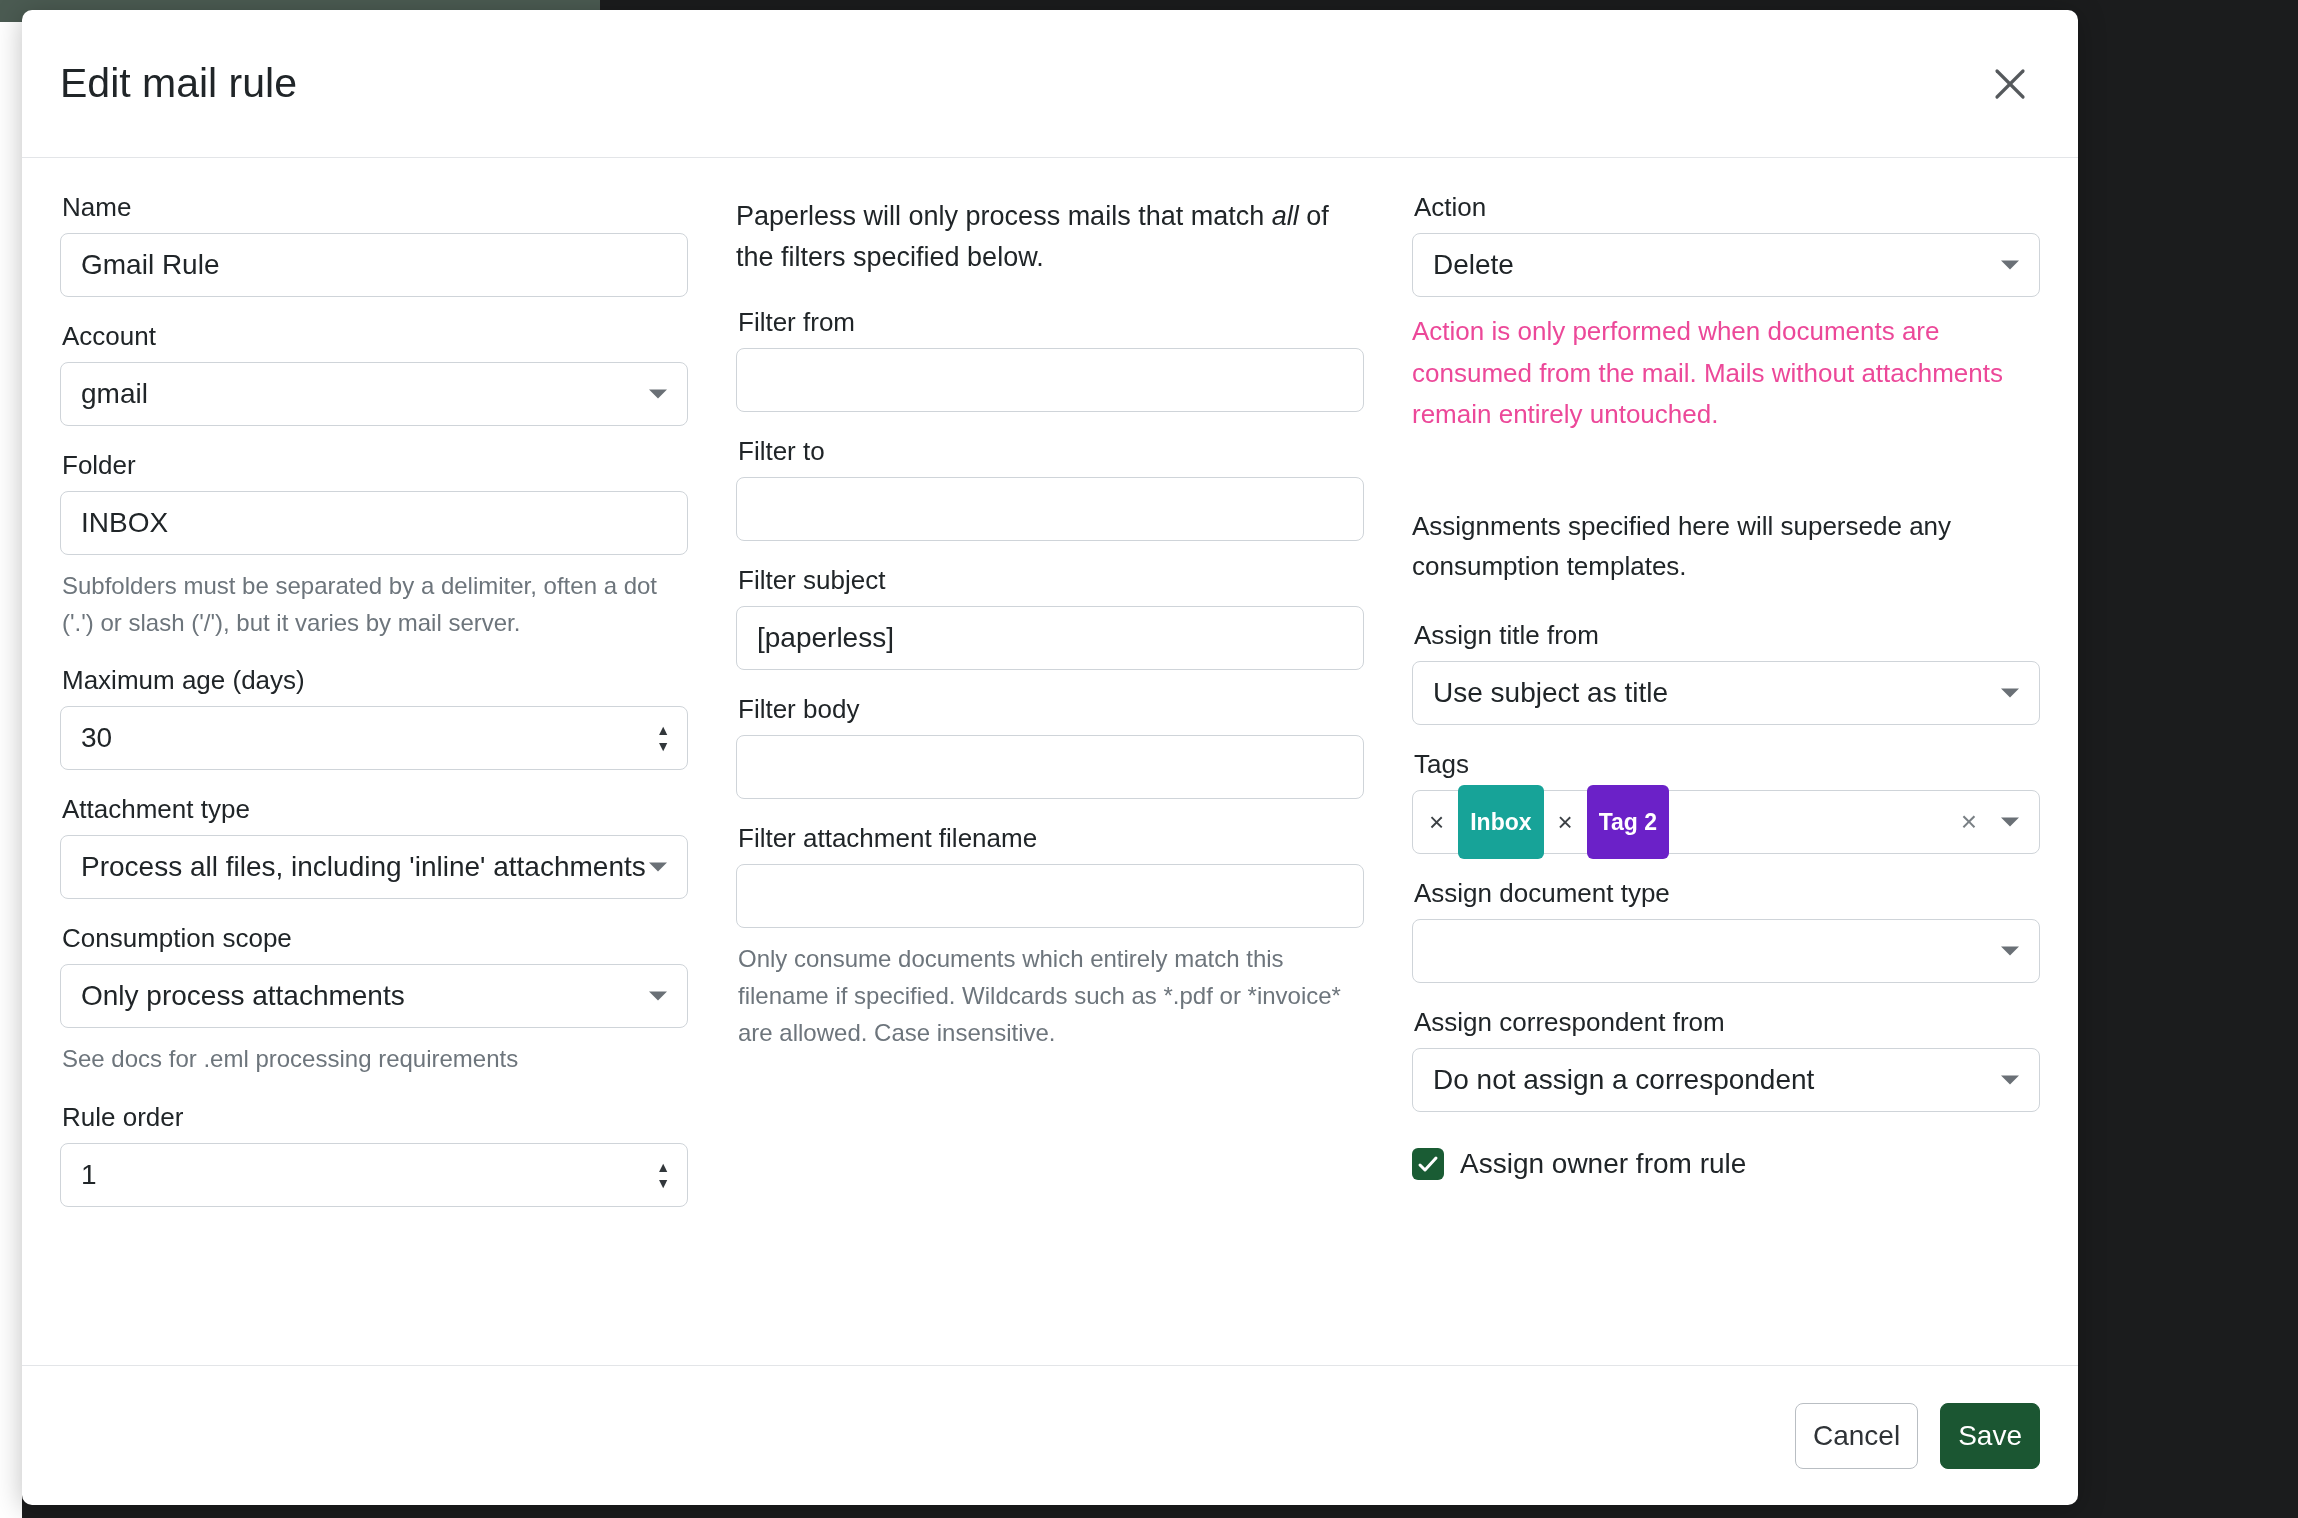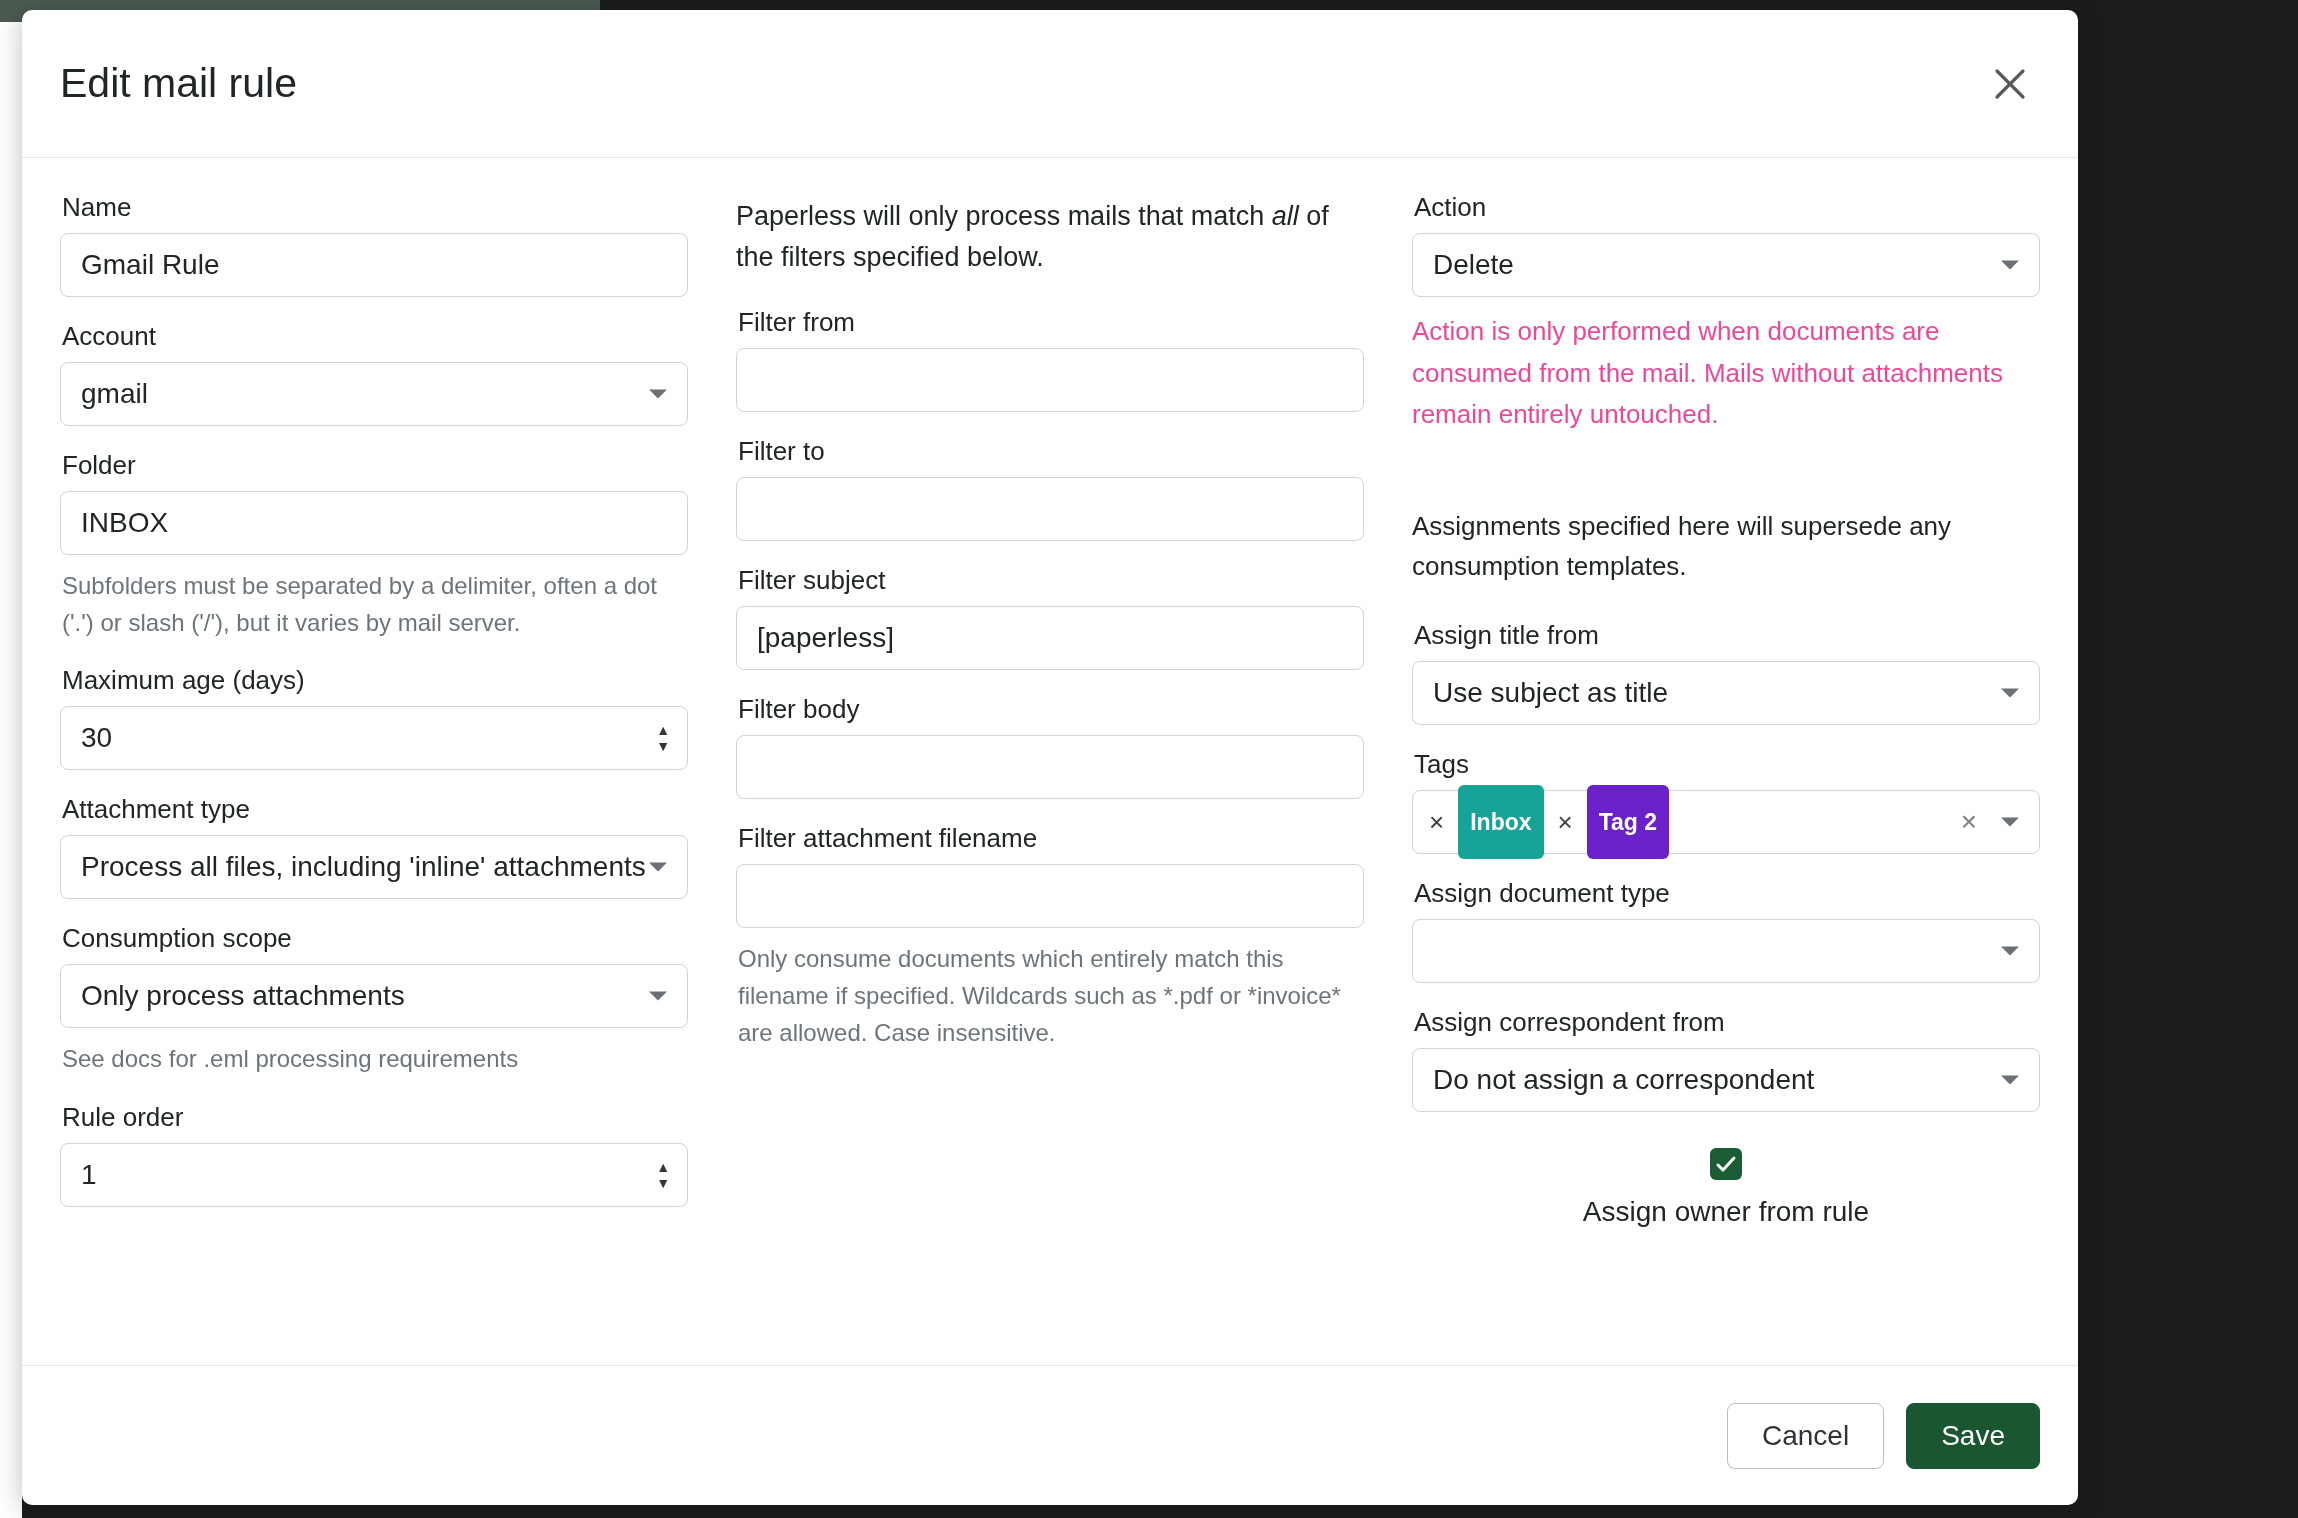--- a/index.html
+++ b/index.html
@@ -164,21 +164,20 @@
   .tagbox .clear-all {
     position: absolute; right: 62px; top: 50%;
     transform: translateY(-50%);
     font-size: 28px; color: #7a8085; cursor: pointer;
   }
   .tagbox .caret { right: 20px; }
 
   .checkbox-row {
     display: flex; align-items: center; gap: 16px;
     margin-top: 36px;
-    flex-direction: column;
   }
   .checkbox {
     width: 32px; height: 32px;
     border-radius: 6px;
     background: #1a5c34;
     display: flex; align-items: center; justify-content: center;
     flex: none;
   }
   .checkbox svg { display: block; }
   .checkbox-label { font-size: 28px; color: #202528; }
@@ -189,21 +188,21 @@
     border-top: 1px solid #e3e5e8;
     display: flex;
     align-items: center;
     justify-content: flex-end;
     gap: 22px;
     padding: 0 38px;
   }
   .btn {
     font-size: 28px;
     border-radius: 8px;
-    padding: 16px 34px;
+    padding: 16px 17px;
     cursor: pointer;
     border: 1px solid transparent;
   }
   .btn-secondary {
     background: #ffffff;
     border-color: #b9bec3;
     color: #2f3337;
   }
   .btn-primary {
     background: #1b5632;

